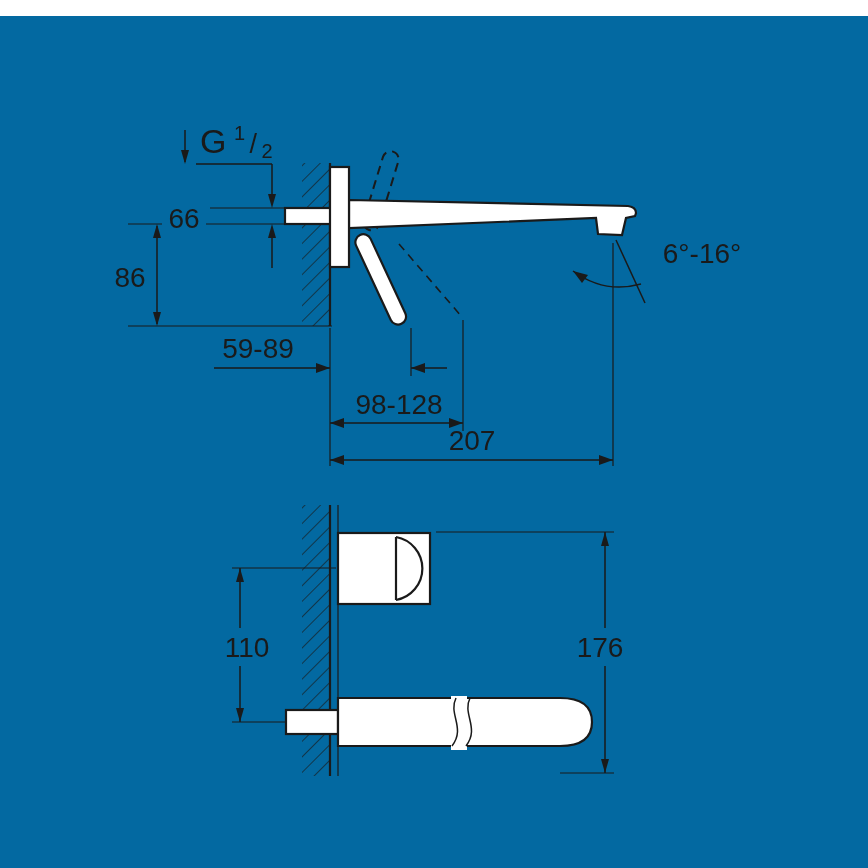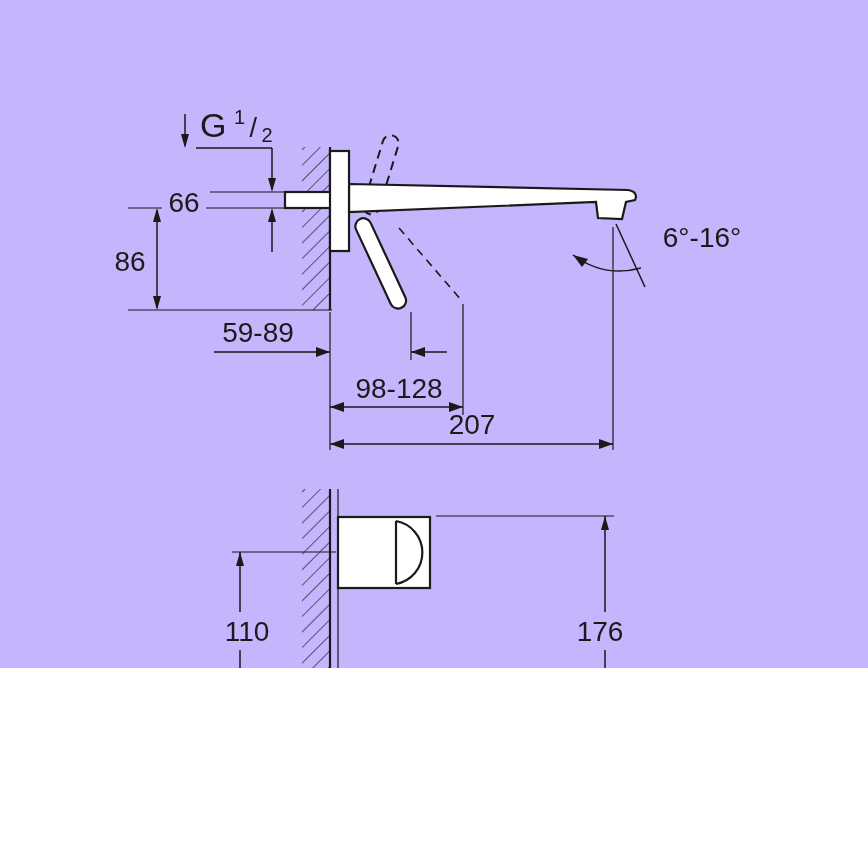--- a/index.html
+++ b/index.html
@@ -1,16 +1,16 @@
 <!DOCTYPE html>
 <html><head>
 <meta charset="utf-8">
 <style>
   html,body{margin:0;padding:0;background:#ffffff;}
-  .stage{width:868px;height:668px;background:#c4b5fd;position:relative;overflow:hidden;}
+  .stage{width:868px;height:852px;background:#0369a1;position:relative;overflow:hidden;margin-top:16px;}
   svg{display:block;}
   text{font-family:"Liberation Sans","DejaVu Sans",sans-serif;fill:#1a1a1a;}
   .dim-text{font-size:28px;}
   .thread-main{font-size:34px;}
   .thread-sup{font-size:20px;}
   .thread-slash{font-size:27px;}
   .outline{stroke:#1a1a1a;stroke-width:2.2;fill:#ffffff;}
   .outline-nf{stroke:#1a1a1a;stroke-width:2.2;fill:none;}
   .dimline{stroke:#1a1a1a;stroke-width:1.5;fill:none;}
   .extline{stroke:#1a1a1a;stroke-width:1.2;fill:none;}

